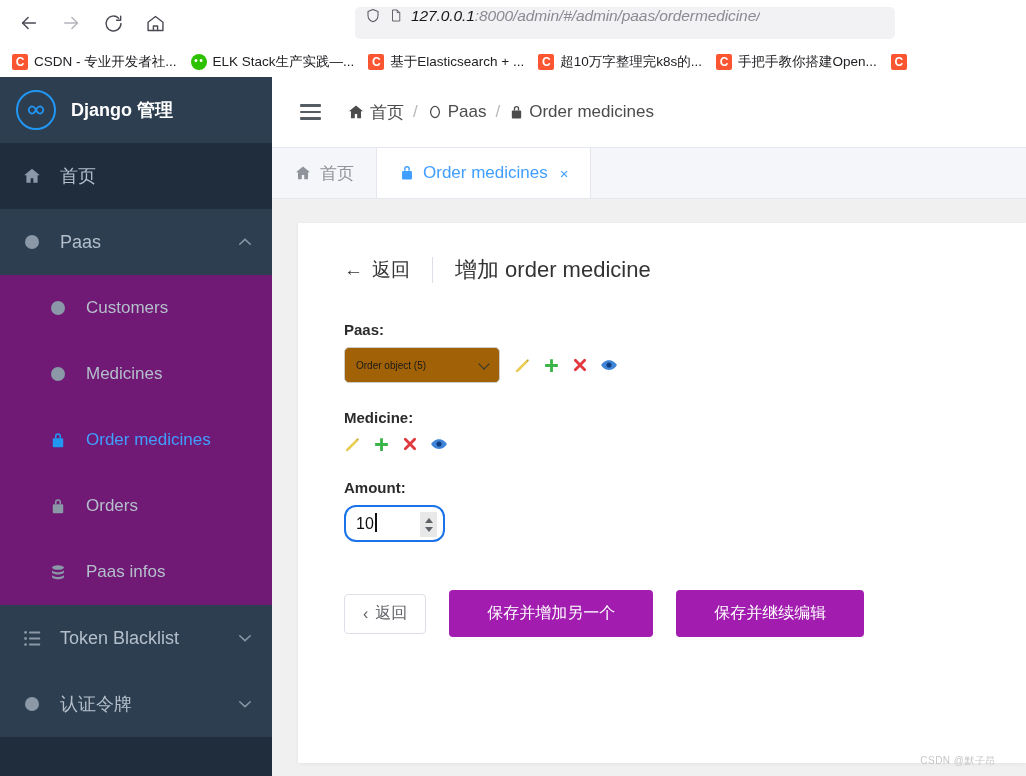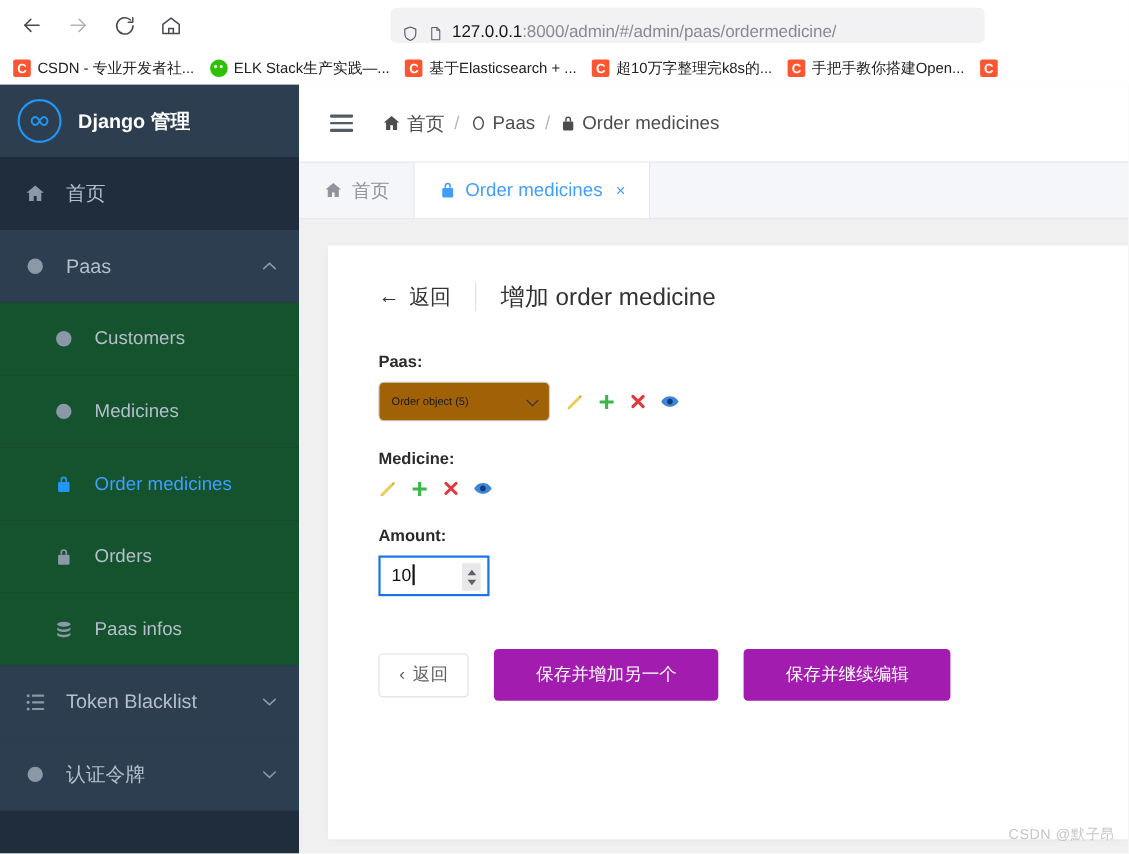--- a/index.html
+++ b/index.html
@@ -39,23 +39,24 @@
     justify-content: center;
     padding-left: 120px;
     padding-right: 60px;
   }
   .urlbar {
     width: 540px;
     height: 32px;
     background: #f2f2f5;
     border-radius: 5px;
     display: flex;
-    align-items: flex-end;
+    align-items: flex-start;
     padding: 0 10px;
     gap: 8px;
+    font-style: italic;
   }
   .urlbar .shield, .urlbar .pagedoc { color: #5b5b66; display: flex; align-items: center; }
   .url-text {
     font-size: 15.5px;
     color: #8a8a93;
     letter-spacing: -0.1px;
     white-space: nowrap;
     overflow: hidden;
   }
   .url-text .host { color: #16161a; }
@@ -142,21 +143,21 @@
     height: 66px;
     padding-left: 22px;
     gap: 18px;
     font-size: 18px;
     color: #b5bfcc;
     cursor: pointer;
     position: relative;
   }
   .menu-row.dark { background: #1f2d3d; }
   .menu-row.group { background: #2c3e50; padding-right: 20px; }
-  .menu-row.sub { padding-left: 48px; font-size: 17px; background: #14532d; }
+  .menu-row.sub { padding-left: 48px; font-size: 17px; background: #701a75; }
   .menu-row.active { color: #409eff; }
   .menu-ico {
     width: 20px; flex: none;
     display: flex; align-items: center; justify-content: center;
     color: #8a98a8;
   }
   .menu-row.active .menu-ico { color: #2196f3; }
   .dot {
     width: 14px; height: 14px; border-radius: 50%;
     background: #8a98a8; display: block;
@@ -294,21 +295,21 @@
     transform: rotate(45deg);
     pointer-events: none;
   }
   .fk-actions { display: flex; align-items: center; gap: 12px; }
   .fk-ico { display: flex; align-items: center; cursor: pointer; }
 
   .num-wrap {
     display: inline-flex;
     align-items: center;
     border: 2px solid #1a73e8;
-    border-radius: 0;
+    border-radius: 12px;
     height: 37px;
     width: 101px;
     background: #fff;
     padding-left: 10px;
     position: relative;
   }
   .num-val {
     font-size: 16px;
     color: #111;
     line-height: 1;
@@ -364,23 +365,23 @@
   .btn-primary {
     background: #a21caf;
     color: #fff;
     border: none;
     height: 47px;
     padding: 0 38px;
   }
 
   .watermark {
     position: absolute;
-    right: 12px;
+    right: 30px;
     bottom: 8px;
-    font-size: 13px;
+    font-size: 10px;
     color: #c6c6c6;
     letter-spacing: 0.5px;
     user-select: none;
     margin-left: 18px;
   }
 </style>
 </head>
 <body>
 
 <div class="browser-chrome">

